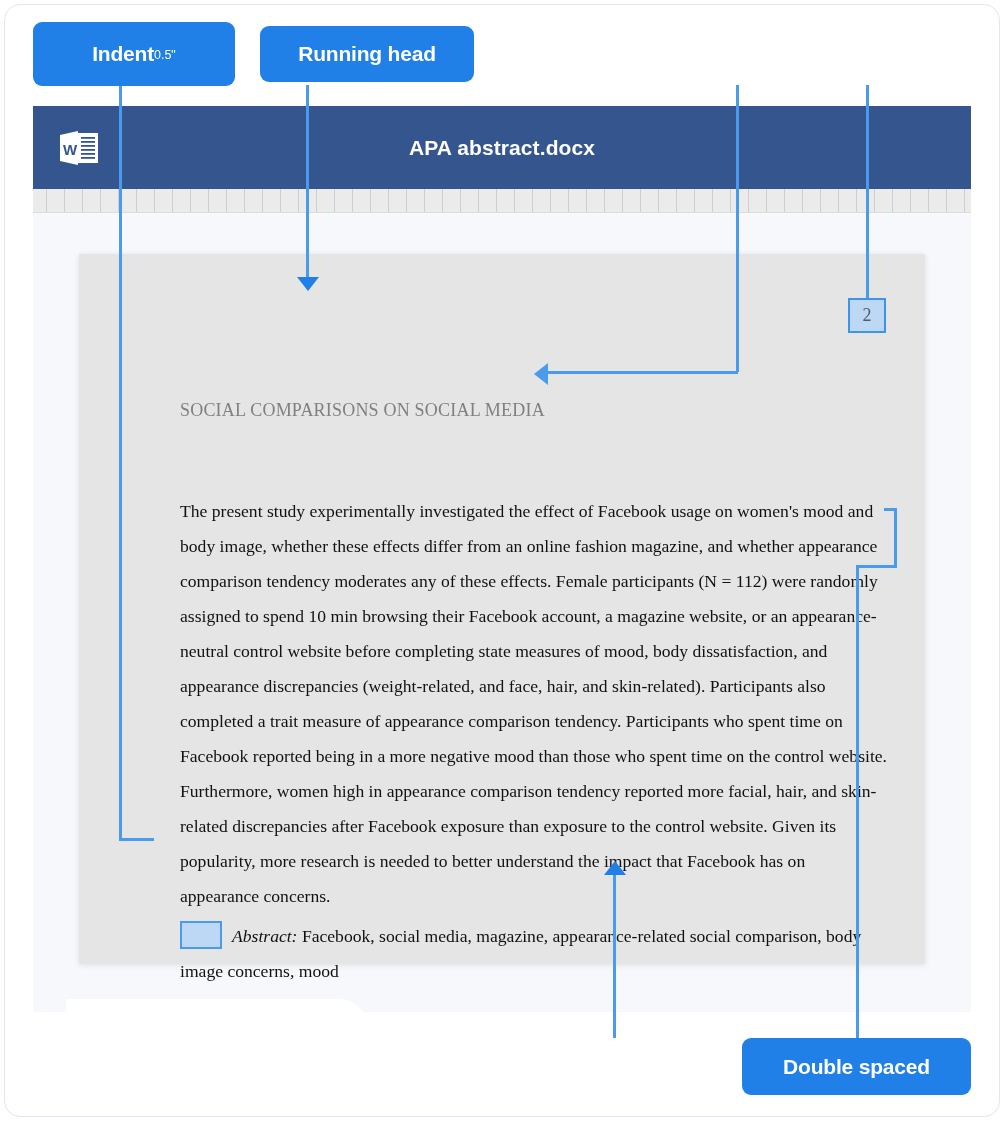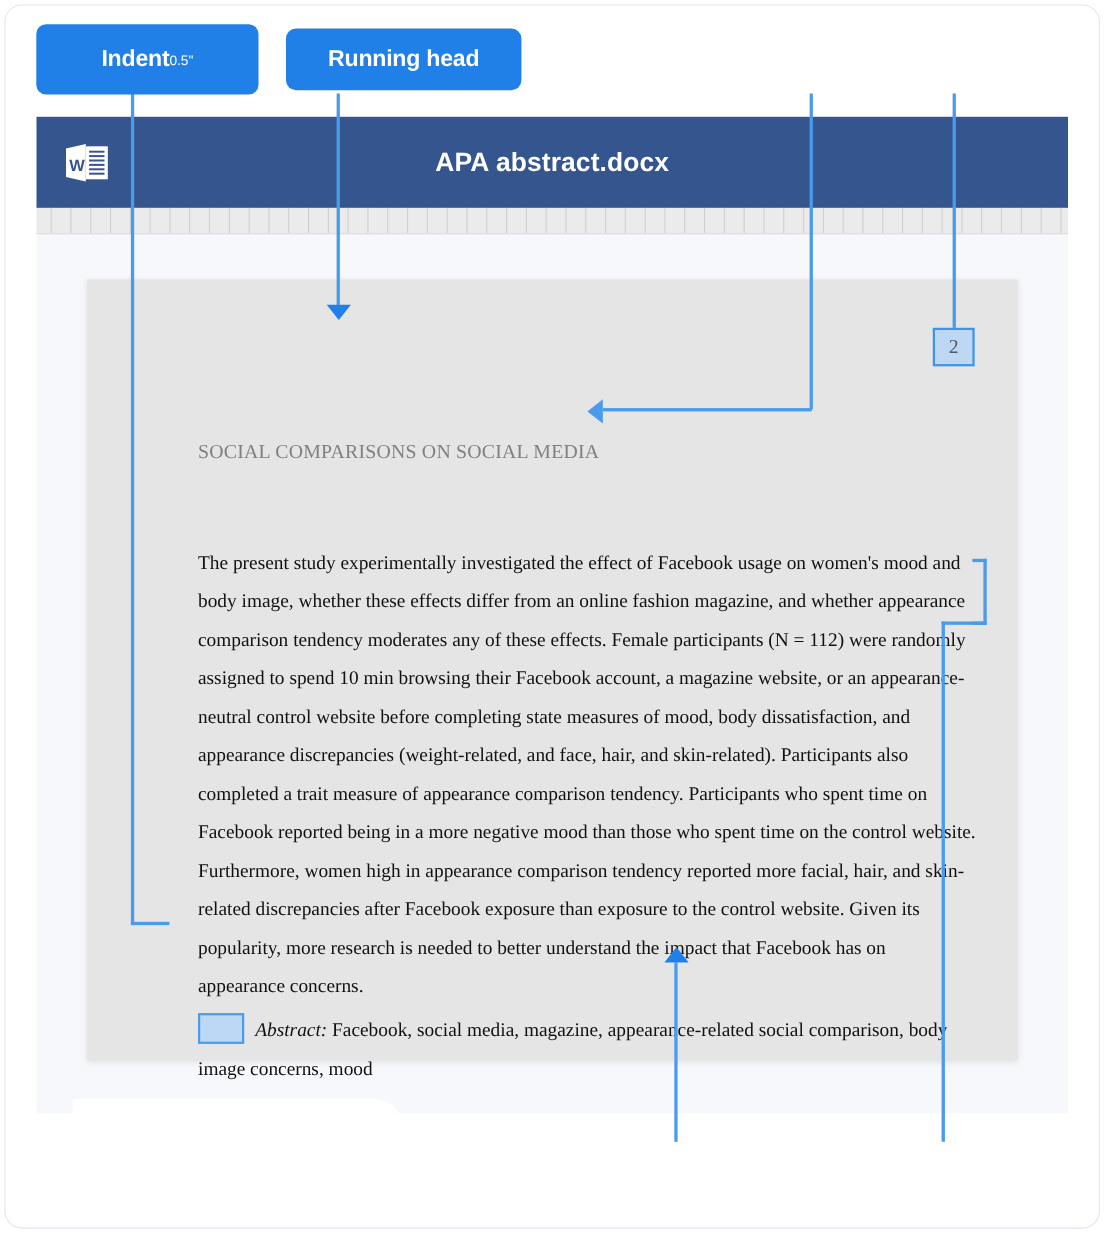--- a/index.html
+++ b/index.html
@@ -118,21 +118,21 @@
   .doc-title {
     position: absolute;
     left: 0;
     top: 0;
     width: 938px;
     height: 83px;
     display: flex;
     align-items: center;
     justify-content: center;
     color: #ffffff;
-    font-size: 24px;
+    font-size: 21px;
     font-weight: bold;
     letter-spacing: 0.1px;
     border-radius: 31px;
   }
   .ruler {
     position: absolute;
     left: 0;
     top: 83px;
     width: 938px;
     height: 23px;
@@ -277,20 +277,23 @@
     <span class="badge-sub">0.5"</span>
   </div>
 
   <div class="badge" style="left:260px; top:26px; width:214px; height:56px;">
     <span class="badge-title">Running head</span>
   </div>
 
 
 
 
+  <div class="badge" style="left:742px; top:1038px; width:229px; height:57px;">
+    <span class="badge-title">Double spaced</span>
+  </div>
 
   <div class="word-window">
 
     <div class="titlebar">
       <span class="word-icon">
         <svg width="44" height="40" viewBox="0 0 44 40">
           <path d="M2 7 L20 3 L20 37 L2 33 Z" fill="#ffffff"></path>
           <rect x="20" y="5" width="20" height="30" fill="#ffffff"></rect>
           <g fill="#35558f">
             <rect x="23" y="9" width="14" height="1.8"></rect>

